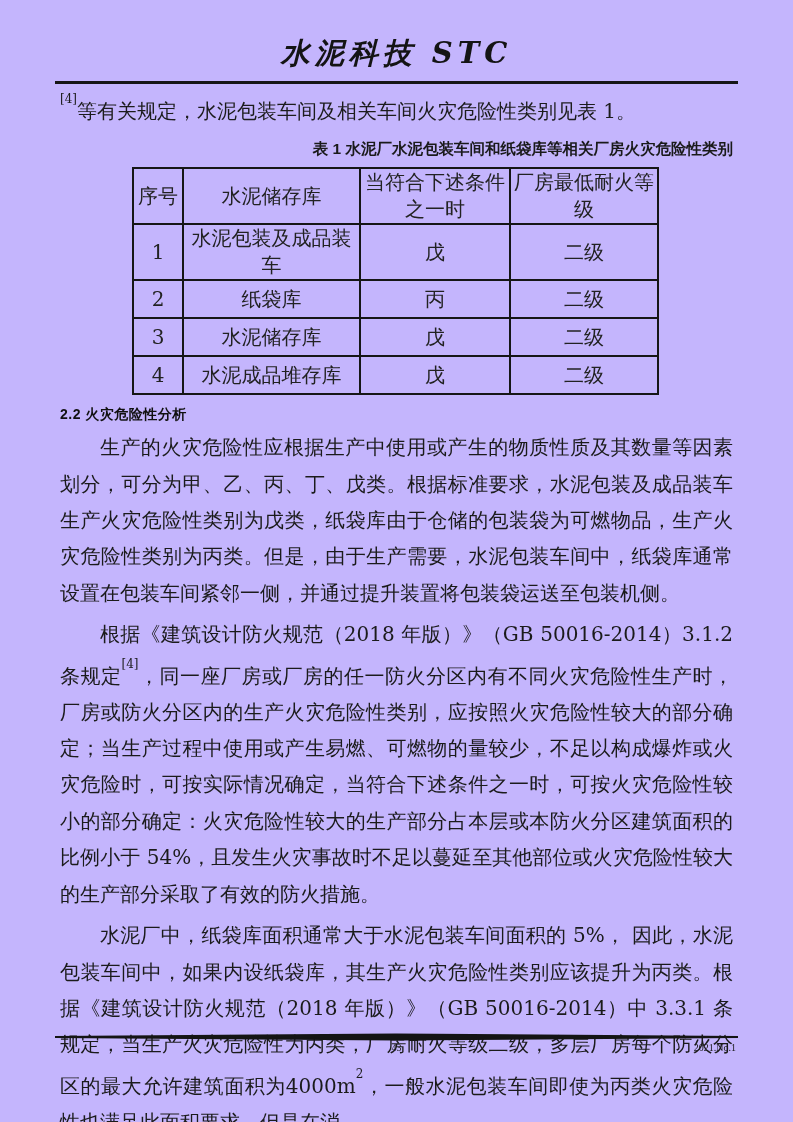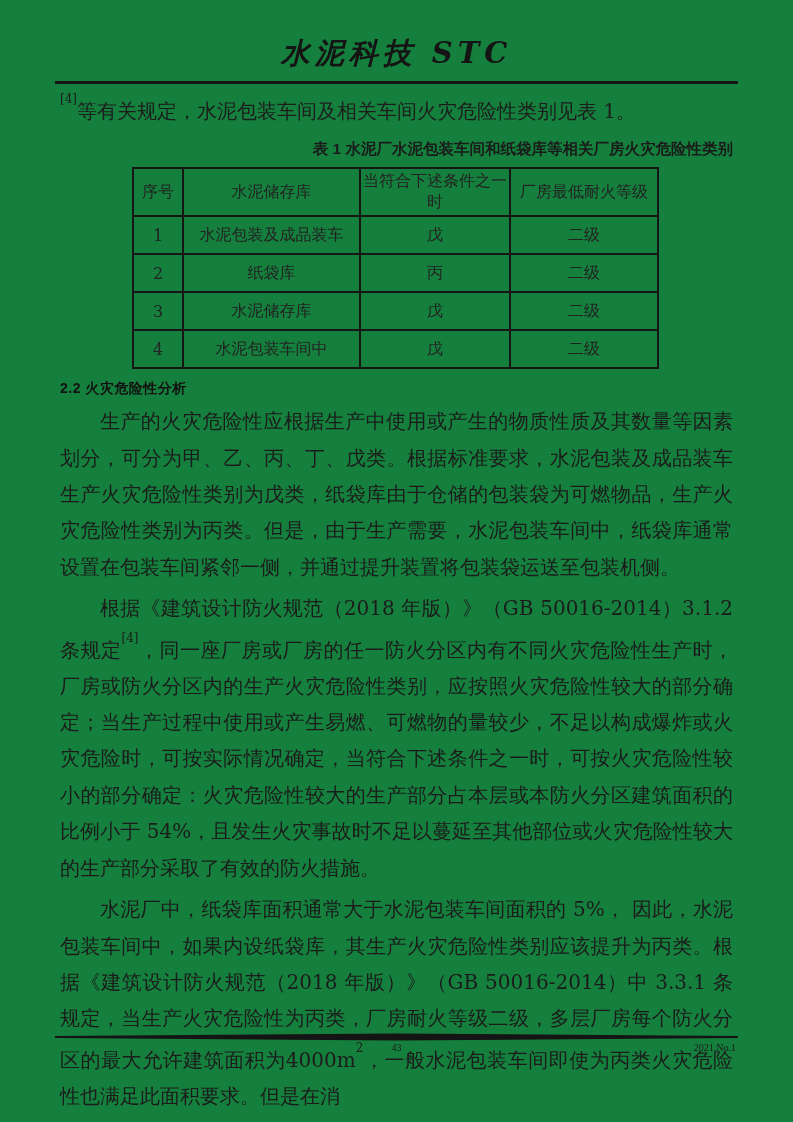--- a/index.html
+++ b/index.html
@@ -2,21 +2,21 @@
 <html lang="zh"><head>
 <meta charset="utf-8">
 <style>
   * { box-sizing: border-box; margin: 0; padding: 0; }
   html, body { background: #ffffff; }
   .page {
     position: relative;
     width: 793px;
     height: 1122px;
     margin: 0 auto;
-    background: #15803d;
+    background: #c4b5fd;
     color: #1c1c1c;
     font-family: "DejaVu Serif", serif;
     overflow: hidden;
   }
   
   .masthead {
     margin-top: 34px;
     text-align: center;
     font-family: "DejaVu Serif", serif;
     font-style: italic;
@@ -51,21 +51,21 @@
     font-weight: bold;
     font-size: 15.5px;
     color: #1a1a1a;
   }
   table.data-table {
     margin-top: 7px;
     margin-left: 72px;
     border-collapse: collapse;
     table-layout: fixed;
     width: 525px;
-    font-size: 16px;
+    font-size: 20px;
     color: #222;
   }
   table.data-table th, table.data-table td {
     border: 2px solid #161616;
     text-align: center;
     vertical-align: middle;
     font-weight: normal;
     padding: 0 2px;
   }
   table.data-table thead th { height: 48px; }
@@ -155,21 +155,21 @@
           <td>二级</td>
         </tr>
         <tr>
           <td>3</td>
           <td>水泥储存库</td>
           <td>戊</td>
           <td>二级</td>
         </tr>
         <tr>
           <td>4</td>
-          <td>水泥包装车间中</td>
+          <td>水泥成品堆存库</td>
           <td>戊</td>
           <td>二级</td>
         </tr>
       </tbody>
     </table>
 
     <h2 class="section-heading">2.2 火灾危险性分析</h2>
 
     <p class="body-para">生产的火灾危险性应根据生产中使用或产生的物质性质及其数量等因素划分，可分为甲、乙、丙、丁、戊类。根据标准要求，水泥包装及成品装车生产火灾危险性类别为戊类，纸袋库由于仓储的包装袋为可燃物品，生产火灾危险性类别为丙类。但是，由于生产需要，水泥包装车间中，纸袋库通常设置在包装车间紧邻一侧，并通过提升装置将包装袋运送至包装机侧。</p>
 

